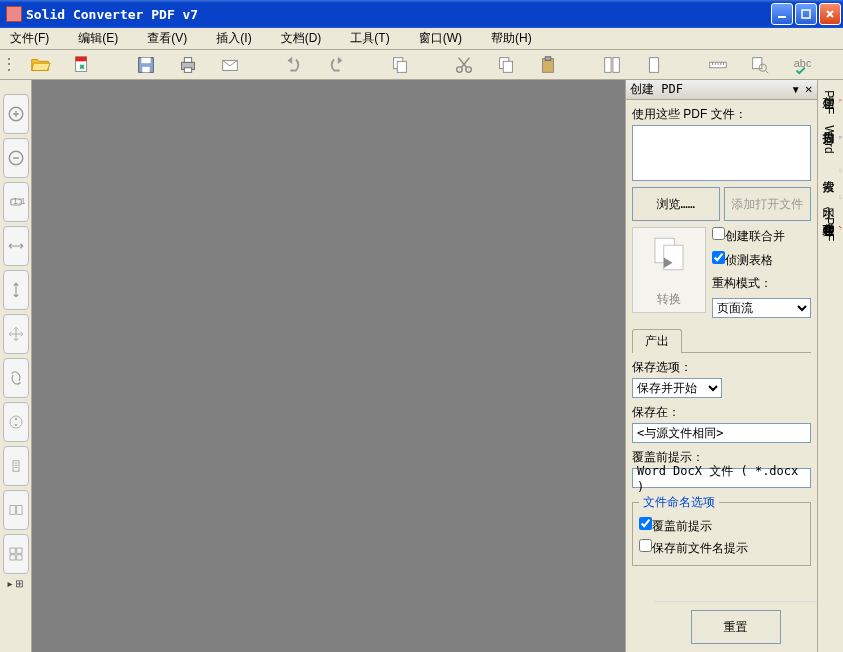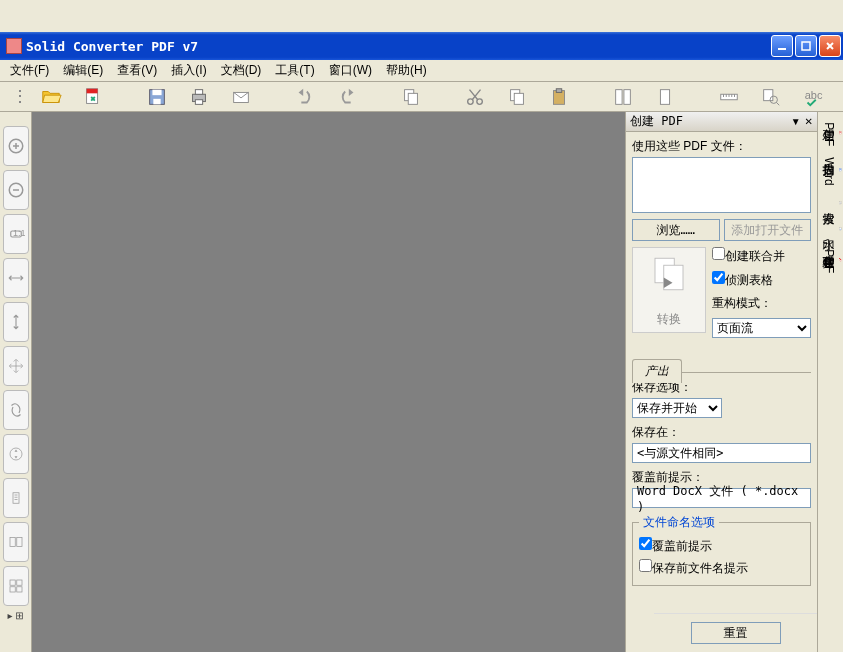--- a/index.html
+++ b/index.html
@@ -1,55 +1,55 @@
 <!DOCTYPE html>
 <html><head>
 <meta charset="utf-8">
 <style>
 * { box-sizing: border-box; margin: 0; padding: 0; font-family: "Microsoft YaHei", "SimSun", Arial, sans-serif; font-size: 12px; }
 body { background: #ece9d8; width: 843px; height: 652px; overflow: hidden; display: flex; flex-direction: column; }
-.titlebar { height: 28px; background: linear-gradient(to bottom, #3a72d8, #0842c8 10%, #0842c8 90%, #1955d8); display: flex; align-items: center; color: white; font-weight: bold; padding: 0 2px; margin-top: 32px; }
+.titlebar { height: 28px; background: linear-gradient(to bottom, #3a72d8, #0842c8 10%, #0842c8 90%, #1955d8); display: flex; align-items: center; color: white; font-weight: bold; padding: 0 2px; }
 .titlebar .icon { width: 16px; height: 16px; margin: 0 4px; background: #e88; border: 1px solid #a44; }
 .titlebar .title { flex: 1; font-family: "SimSun", monospace; font-size: 13px; letter-spacing: 0; }
 .winbtns { display: flex; gap: 2px; }
 .winbtn { width: 22px; height: 22px; border: 1px solid #fff; border-radius: 3px; display: flex; align-items: center; justify-content: center; font-weight: bold; color: white; }
 .winbtn.min, .winbtn.max { background: linear-gradient(to bottom, #6b9eff, #2561d6); }
 .winbtn.close { background: linear-gradient(to bottom, #f78d6a, #d9441a); }
-.menubar { height: 22px; background: #ece9d8; border-bottom: 1px solid #aca899; display: flex; align-items: center; padding: 8px 4px; gap: 2px; }
+.menubar { height: 22px; background: #ece9d8; border-bottom: 1px solid #aca899; display: flex; align-items: center; padding: 8px 4px; gap: 17px; }
 .menubar .item { padding: 2px 6px; cursor: default; }
-.toolbar { height: 30px; background: #ece9d8; border-bottom: 1px solid #aca899; display: flex; align-items: center; padding: 0 19px; gap: 18px; }
+.toolbar { height: 30px; background: #ece9d8; border-bottom: 1px solid #aca899; display: flex; align-items: center; padding: 0 8px; gap: 18px; }
 .toolbar .handle { width: 6px; height: 24px; display: flex; flex-direction: column; justify-content: space-around; padding: 4px 0; }
 .toolbar .handle span { width: 2px; height: 2px; background: #888; }
 .tbtn { width: 28px; height: 26px; display: flex; align-items: center; justify-content: center; border: 1px solid transparent; }
 .tbtn svg { width: 22px; height: 22px; }
 .sep { width: 1px; height: 24px; background: #aca899; margin: 0 2px; }
 .work { flex: 1; display: flex; overflow: hidden; }
 .leftbar { width: 32px; background: #ece9d8; border-right: 1px solid #aca899; display: flex; flex-direction: column; align-items: center; padding: 4px 0; gap: 4px; }
 .leftbtn { width: 26px; height: 40px; border: 1px solid #bbb; border-radius: 4px; background: #f5f5f5; display: flex; align-items: center; justify-content: center; color: #999; }
 .leftbtn svg { width: 18px; height: 18px; }
 .canvas { flex: 1; background: #808080; }
 .panel { width: 192px; background: #ece9d8; border-left: 1px solid #aca899; display: flex; flex-direction: column; overflow-y: auto; }
 .panel-hdr { height: 20px; background: linear-gradient(to bottom, #f0f0f0, #d8d4c8); border-bottom: 1px solid #aca899; display: flex; align-items: center; padding: 0 4px; font-weight: normal; }
 .panel-hdr .title { flex: 1; font-family: "SimSun", monospace; }
 .panel-hdr .ctrls { display: flex; gap: 4px; }
 .panel-body { padding: 6px; display: flex; flex-direction: column; gap: 6px; font-family: "SimSun", monospace; }
 .panel-body label, .panel-body .lbl { display: block; margin-bottom: 2px; }
 .filebox { width: 100%; height: 56px; background: white; border: 1px solid #7f9db9; }
 .btnrow { display: flex; gap: 4px; }
-.btn { flex: 1; height: 22px; border: 1px solid #7f9db9; background: #ece9d8; display: flex; align-items: center; justify-content: center; font-family: "SimSun", monospace; }
+.btn { flex: 1; height: 34px; border: 1px solid #7f9db9; background: #ece9d8; display: flex; align-items: center; justify-content: center; font-family: "SimSun", monospace; }
 .btn.disabled { color: #999; }
 .convert-area { display: flex; gap: 6px; align-items: flex-start; }
 .convert-big { width: 74px; height: 86px; border: 1px solid #ccc; background: #f4f3ee; display: flex; flex-direction: column; align-items: center; justify-content: center; color: #888; gap: 16px; }
 .convert-big svg { width: 42px; height: 42px; }
 .convert-opts { flex: 1; display: flex; flex-direction: column; gap: 4px; }
 .chk { display: flex; align-items: center; gap: 4px; }
 .chk input { width: 13px; height: 13px; }
 .sel { width: 100%; height: 20px; border: 1px solid #7f9db9; background: white; font-family: "SimSun", monospace; font-size: 12px; }
 .tabs { display: flex; border-bottom: 1px solid #aca899; margin-top: 4px; }
-.tab { padding: 3px 12px; border: 1px solid #aca899; border-bottom: none; background: #ece9d8; border-top-left-radius: 3px; border-top-right-radius: 3px; position: relative; top: 11px; font-style: italic; }
+.tab { padding: 3px 12px; border: 1px solid #aca899; border-bottom: none; background: #ece9d8; border-top-left-radius: 3px; border-top-right-radius: 3px; position: relative; top: 1px; }
 .field { width: 100%; height: 20px; border: 1px solid #7f9db9; background: white; padding: 0 4px; display: flex; align-items: center; font-family: "SimSun", monospace; }
 fieldset { border: 1px solid #aca899; padding: 6px; }
 fieldset legend { color: #0046d5; padding: 0 4px; }
 .reset-row { padding: 8px; display: flex; justify-content: center; border-top: 1px solid #ddd; margin-top: auto; margin-left: 28px; }
 .reset-row .btn { flex: 0 0 90px; }
 .rightbar { width: 26px; background: #ece9d8; border-left: 1px solid #aca899; display: flex; flex-direction: column; align-items: center; padding: 4px 0; gap: 2px; }
 .rtab { width: 22px; display: flex; flex-direction: column; align-items: center; padding: 3px 0; gap: 2px; writing-mode: vertical-rl; font-size: 11px; cursor: default; }
 .rtab .ricon { width: 18px; height: 18px; writing-mode: horizontal-tb; }
 .smallarrow { cursor: default; font-size: 10px; }
 .expand { font-size: 10px; color: #444; }

